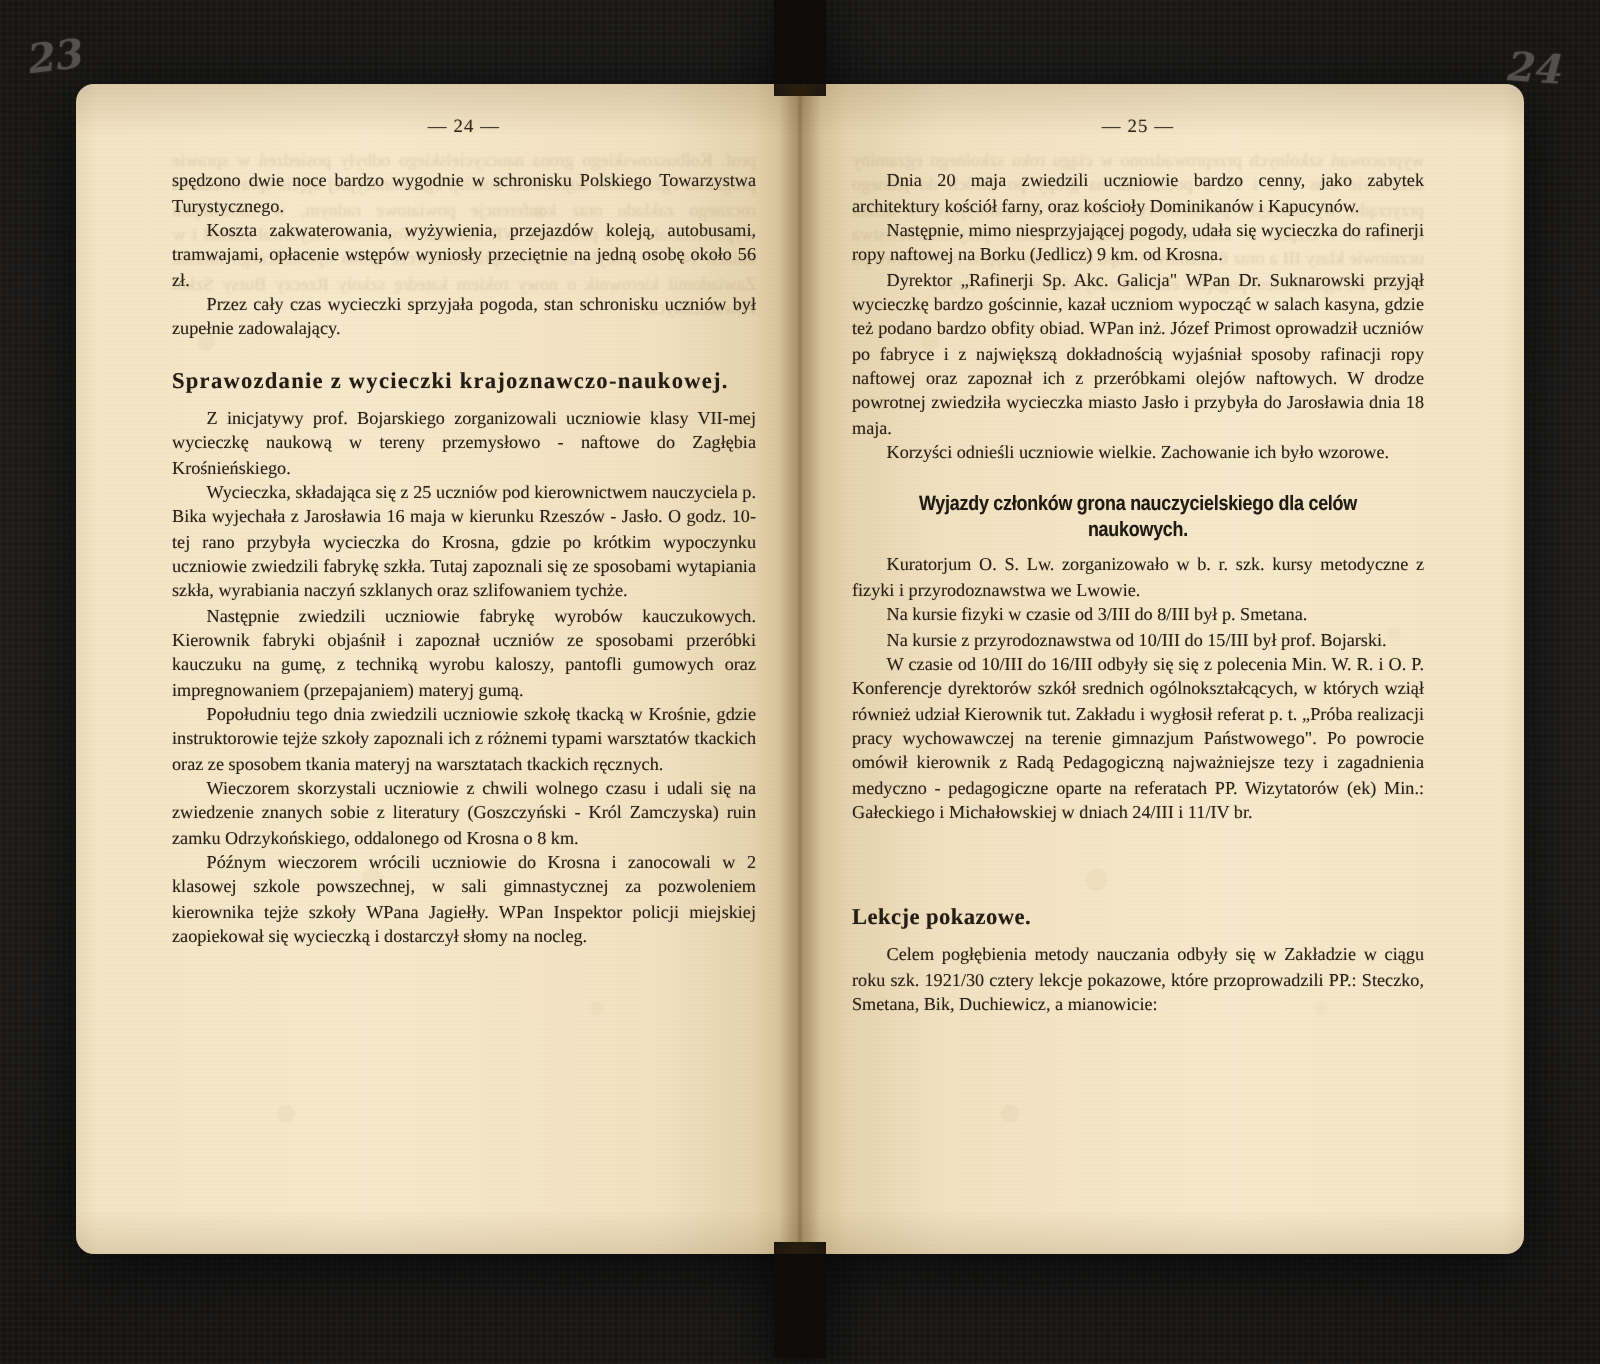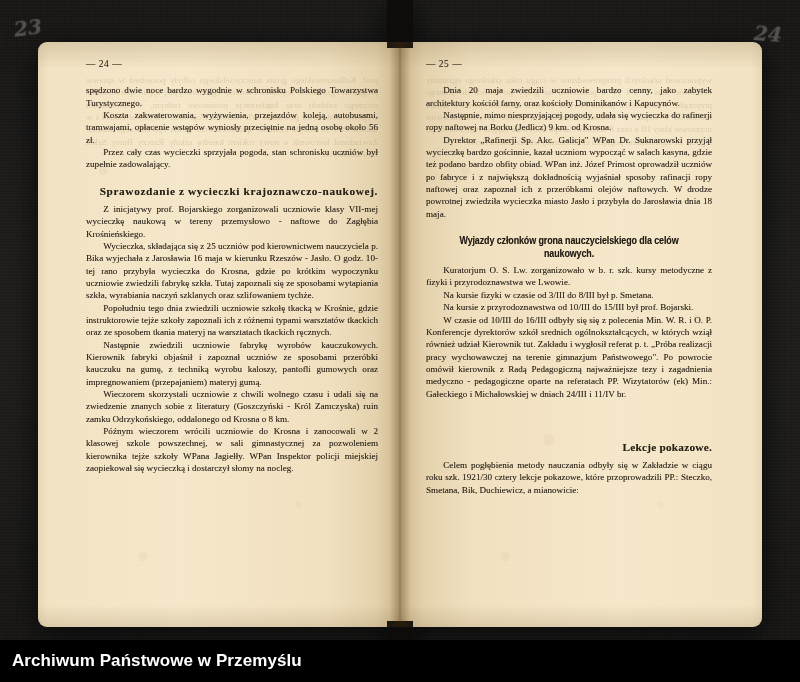--- a/index.html
+++ b/index.html
@@ -158,40 +158,40 @@
     text-align: justify;
     text-justify: inter-word;
     hyphens: manual;
     -webkit-font-smoothing: none;
   }
 
   .col.left-col  { left: 48px; right: 22px; top: 16px; }
   .col.right-col { left: 26px; right: 50px; top: 16px; }
 
   .folio {
-    text-align: left;
+    text-align: center;
     font-size: 9.4px;
     letter-spacing: .06em;
     margin: 0 0 14px 0;
     color: #332a1e;
   }
 
   p.para {
     margin: 0;
     text-indent: 1.9em;
   }
   p.para.noindent { text-indent: 0; }
 
   
   h2.head-serif {
     margin: 13px 0 5px 0;
     font-size: 11.3px;
     line-height: 14.2px;
     font-weight: bold;
-    text-align: right;
+    text-align: left;
     letter-spacing: .055em;
     color: #241d14;
   }
 
   h2.head-serif.tight { letter-spacing: .02em; margin-top: 40px; }
 
   
   h2.head-condensed {
     margin: 14px 0 4px 0;
     font-size: 10.4px;
@@ -292,22 +292,22 @@
         <div class="folio">— 24 —</div>
 
         <p class="para noindent">spędzono dwie noce bardzo wygodnie w schronisku Polskiego Towarzystwa Turystycznego.</p>
         <p class="para">Koszta zakwaterowania, wyżywienia, przejazdów koleją, autobusami, tramwajami, opłacenie wstępów wyniosły przeciętnie na jedną osobę około 56 zł.</p>
         <p class="para">Przez cały czas wycieczki sprzyjała pogoda, stan schronisku uczniów był zupełnie zadowalający.</p>
 
         <h2 class="head-serif">Sprawozdanie z wycieczki krajoznawczo-naukowej.</h2>
 
         <p class="para">Z inicjatywy prof. Bojarskiego zorganizowali uczniowie klasy VII-mej wycieczkę naukową w tereny przemysłowo - naftowe do Zagłębia Krośnieńskiego.</p>
         <p class="para">Wycieczka, składająca się z 25 uczniów pod kierownictwem nauczyciela p. Bika wyjechała z Jarosławia 16 maja w kierunku Rzeszów - Jasło. O godz. 10-tej rano przybyła wycieczka do Krosna, gdzie po krótkim wypoczynku uczniowie zwiedzili fabrykę szkła. Tutaj zapoznali się ze sposobami wytapiania szkła, wyrabiania naczyń szklanych oraz szlifowaniem tychże.</p>
+        <p class="para">Następnie zwiedzili uczniowie fabrykę wyrobów kauczukowych. Kierownik fabryki objaśnił i zapoznał uczniów ze sposobami przeróbki kauczuku na gumę, z techniką wyrobu kaloszy, pantofli gumowych oraz impregnowaniem (przepajaniem) materyj gumą.</p>
         <p class="para">Popołudniu tego dnia zwiedzili uczniowie szkołę tkacką w Krośnie, gdzie instruktorowie tejże szkoły zapoznali ich z różnemi typami warsztatów tkackich oraz ze sposobem tkania materyj na warsztatach tkackich ręcznych.</p>
-        <p class="para">Następnie zwiedzili uczniowie fabrykę wyrobów kauczukowych. Kierownik fabryki objaśnił i zapoznał uczniów ze sposobami przeróbki kauczuku na gumę, z techniką wyrobu kaloszy, pantofli gumowych oraz impregnowaniem (przepajaniem) materyj gumą.</p>
         <p class="para">Wieczorem skorzystali uczniowie z chwili wolnego czasu i udali się na zwiedzenie znanych sobie z literatury (Goszczyński - Król Zamczyska) ruin zamku Odrzykońskiego, oddalonego od Krosna o 8 km.</p>
         <p class="para">Późnym wieczorem wrócili uczniowie do Krosna i zanocowali w 2 klasowej szkole powszechnej, w sali gimnastycznej za pozwoleniem kierownika tejże szkoły WPana Jagiełły. WPan Inspektor policji miejskiej zaopiekował się wycieczką i dostarczył słomy na nocleg.</p>
       </div>
     </div>
 
     <div class="page right">
       <div class="ghost g-right" aria-hidden="true">
         wypracowań szkolnych przeprowadzono w ciągu roku szkolnego
         egzaminy uczniowie klas V a i IV b podzieleni na grupy po dwóch
         do jednego przyrządu, wykonali 15 podstawowych ćwiczeń
@@ -320,37 +320,35 @@
       <div class="grain"></div>
       <div class="curl-top"></div>
       <div class="curl-bottom"></div>
 
       <div class="col right-col">
         <div class="folio">— 25 —</div>
 
         <p class="para">Dnia 20 maja zwiedzili uczniowie bardzo cenny, jako zabytek architektury kościół farny, oraz kościoły Dominikanów i Kapucynów.</p>
         <p class="para">Następnie, mimo niesprzyjającej pogody, udała się wycieczka do rafinerji ropy naftowej na Borku (Jedlicz) 9 km. od Krosna.</p>
         <p class="para">Dyrektor „Rafinerji Sp. Akc. Galicja" WPan Dr. Suknarowski przyjął wycieczkę bardzo gościnnie, kazał uczniom wypocząć w salach kasyna, gdzie też podano bardzo obfity obiad. WPan inż. Józef Primost oprowadził uczniów po fabryce i z największą dokładnością wyjaśniał sposoby rafinacji ropy naftowej oraz zapoznał ich z przeróbkami olejów naftowych. W drodze powrotnej zwiedziła wycieczka miasto Jasło i przybyła do Jarosławia dnia 18 maja.</p>
+        <p class="para">Korzyści odnieśli uczniowie wielkie. Zachowanie ich było wzorowe.</p>
 
         <h2 class="head-condensed">Wyjazdy członków grona nauczycielskiego dla celów naukowych.</h2>
 
         <p class="para">Kuratorjum O. S. Lw. zorganizowało w b. r. szk. kursy metodyczne z fizyki i przyrodoznawstwa we Lwowie.</p>
         <p class="para">Na kursie fizyki w czasie od 3/III do 8/III był p. Smetana.</p>
         <p class="para">Na kursie z przyrodoznawstwa od 10/III do 15/III był prof. Bojarski.</p>
         <p class="para">W czasie od 10/III do 16/III odbyły się się z polecenia Min. W. R. i O. P. Konferencje dyrektorów szkół srednich ogólnokształcących, w których wziął również udział Kierownik tut. Zakładu i wygłosił referat p. t. „Próba realizacji pracy wychowawczej na terenie gimnazjum Państwowego". Po powrocie omówił kierownik z Radą Pedagogiczną najważniejsze tezy i zagadnienia medyczno - pedagogiczne oparte na referatach PP. Wizytatorów (ek) Min.: Gałeckiego i Michałowskiej w dniach 24/III i 11/IV br.</p>
 
         <h2 class="head-serif tight">Lekcje pokazowe.</h2>
 
         <p class="para">Celem pogłębienia metody nauczania odbyły się w Zakładzie w ciągu roku szk. 1921/30 cztery lekcje pokazowe, które przoprowadzili PP.: Steczko, Smetana, Bik, Duchiewicz, a mianowicie:</p>
       </div>
     </div>
 
     <div class="gutter"></div>
   </div>
 
   <div class="folio-hand hand-left">23</div>
   <div class="folio-hand hand-right">24</div>
 
-  <div class="watermark">
-    <span class="watermark-text">Archiwum Państwowe w Przemyślu</span>
-  </div>
 
 </div>
 
 </body></html>

